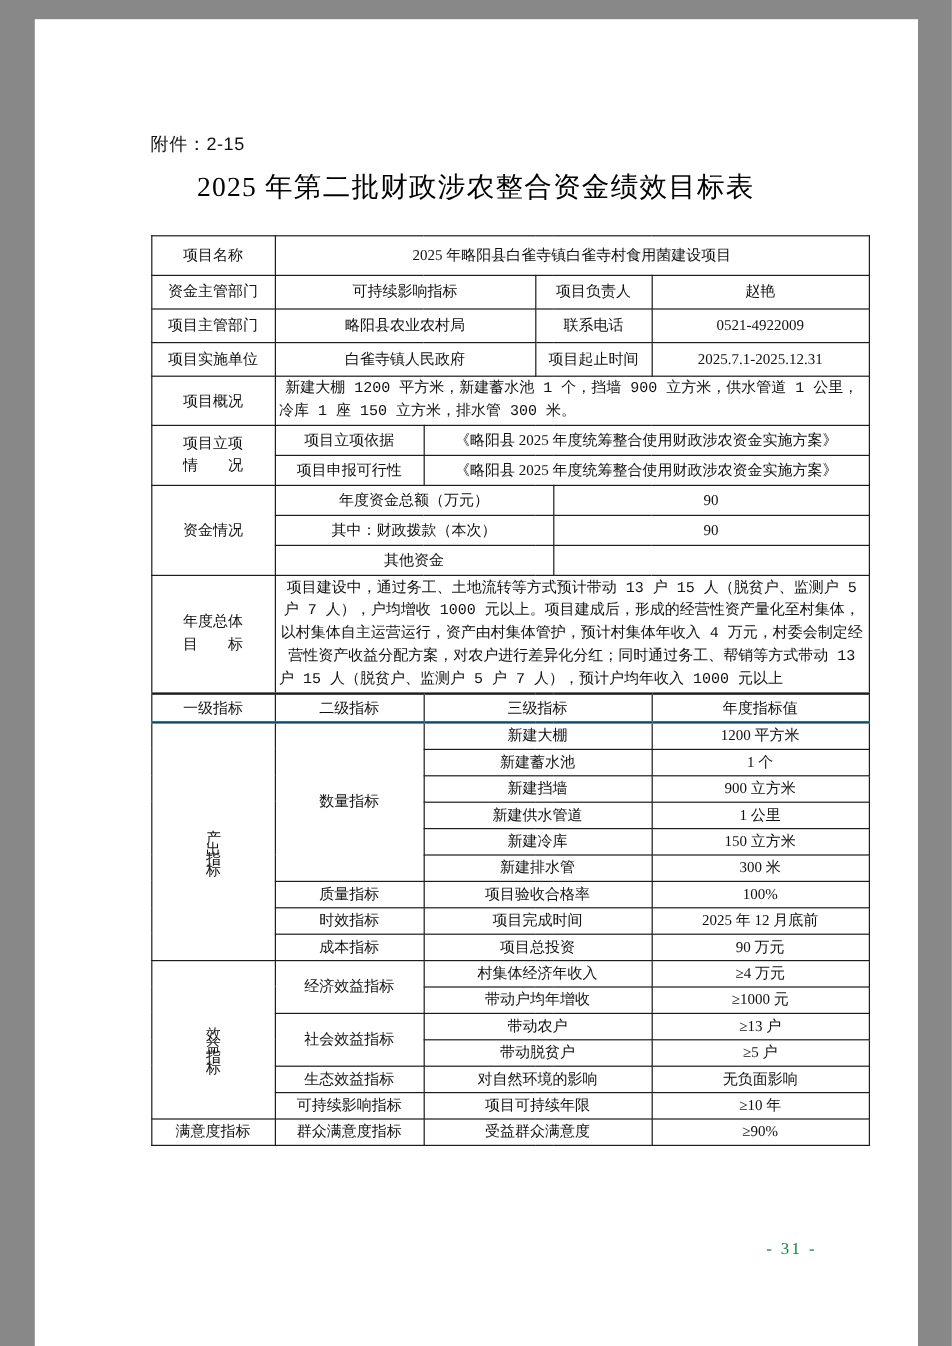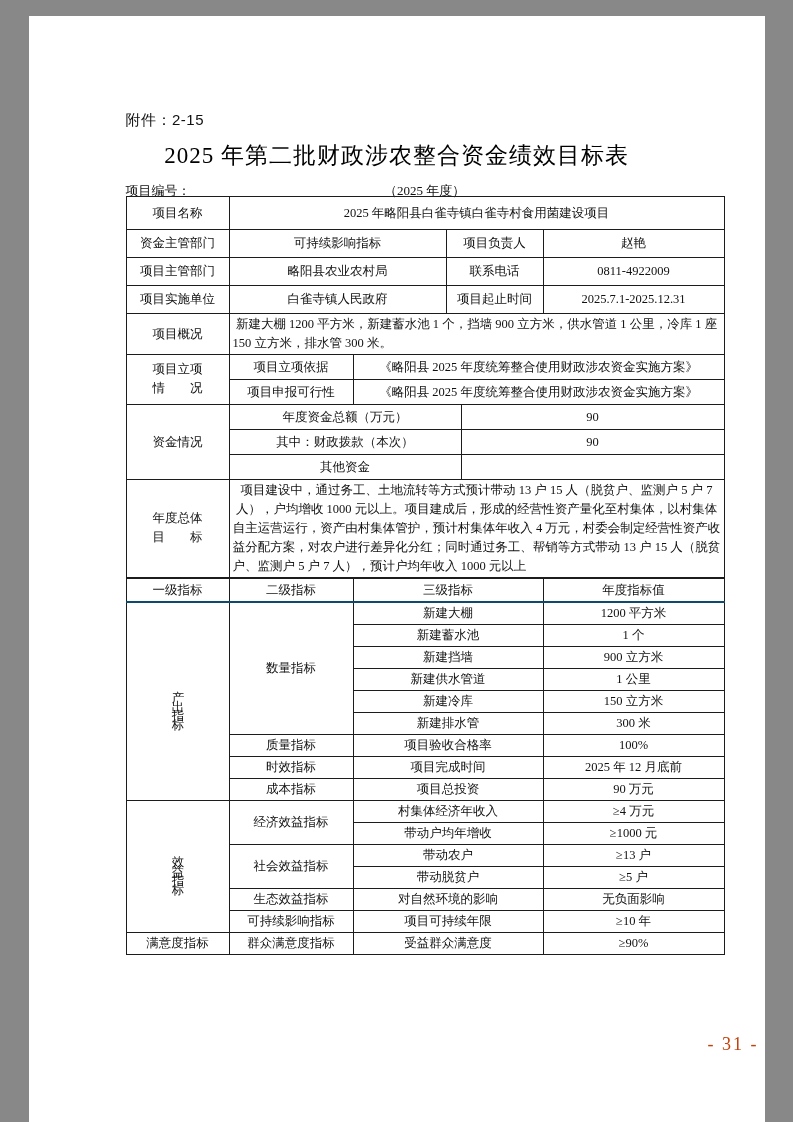--- a/index.html
+++ b/index.html
@@ -30,57 +30,53 @@
     width:598px;border-collapse:collapse;table-layout:fixed;
     font-size:12.5px;color:#111;
   }
   table.main td{
     border:1px solid #1c1c1c;
     text-align:center;vertical-align:middle;
     padding:1px 3px;overflow:hidden;
   }
   td.just{
     text-align:justify;text-align-last:left;
-    padding:2px 8px;line-height:19px;
+    padding:2px 8px;line-height:19px;font-family:Liberation Mono, monospace;
   }
   tr.rh33{height:33px}
   tr.rh28{height:28px}
   tr.rh38{height:38px}
   tr.rh25{height:25px}
   tr.rh95{height:95px}
   tr.rh24{height:24px}
   tr.rh22{height:22px}
   tr.hdr td{border-top:2px solid #1c1c1c;border-bottom:2px solid #0c4a6e;}
   .twoline{line-height:19px;font-family:Liberation Mono, monospace;}
   .vtext{
     writing-mode:vertical-rl;
     -webkit-text-orientation:upright;
     text-orientation:upright;
     letter-spacing:9px;
     display:inline-block;
     line-height:1.2;
   }
   .page-num{
     position:absolute;left:610px;top:1018px;width:120px;
-    text-align:right;font-size:18px;letter-spacing:2px;color:#c2410c;
+    text-align:left;font-size:14px;letter-spacing:2px;color:#15803d;
   }
 </style>
 </head>
 <body>
 
 <div class="page">
 
   <div class="attachment">附件：2-15</div>
 
   <div class="doc-title">2025 年第二批财政涉农整合资金绩效目标表</div>
 
-  <div class="meta-line">
-    <span class="meta-projno">项目编号：</span>
-    <span class="meta-year">（2025 年度）</span>
-  </div>
 
   <table class="main">
     <colgroup>
       <col style="width:103px">
         <col style="width:124px">
         <col style="width:93px">
       <col style="width:15px">
         <col style="width:82px">
         <col style="width:181px">
     </colgroup>
@@ -95,21 +91,21 @@
       <td>资金主管部门</td>
       <td colspan="2">可持续影响指标</td>
       <td colspan="2">项目负责人</td>
       <td>赵艳</td>
     </tr>
 
     <tr class="rh28">
       <td>项目主管部门</td>
       <td colspan="2">略阳县农业农村局</td>
       <td colspan="2">联系电话</td>
-      <td>0811-4922009</td>
+      <td>0521-4922009</td>
     </tr>
 
     <tr class="rh28">
       <td>项目实施单位</td>
       <td colspan="2">白雀寺镇人民政府</td>
       <td colspan="2">项目起止时间</td>
       <td>2025.7.1-2025.12.31</td>
     </tr>
 
     <tr class="rh38">

